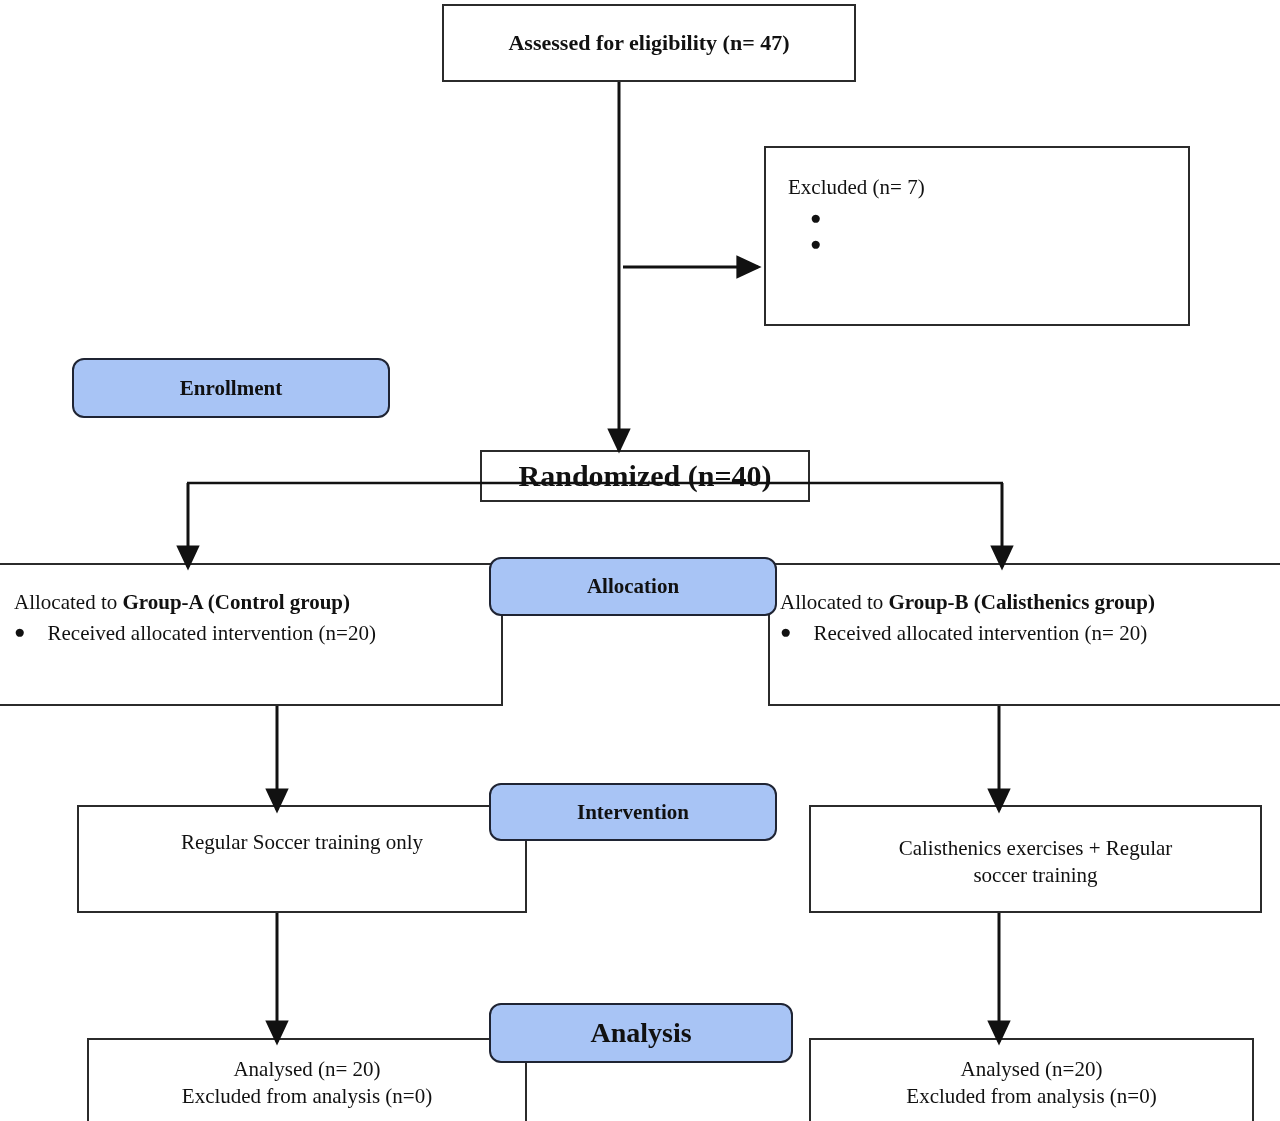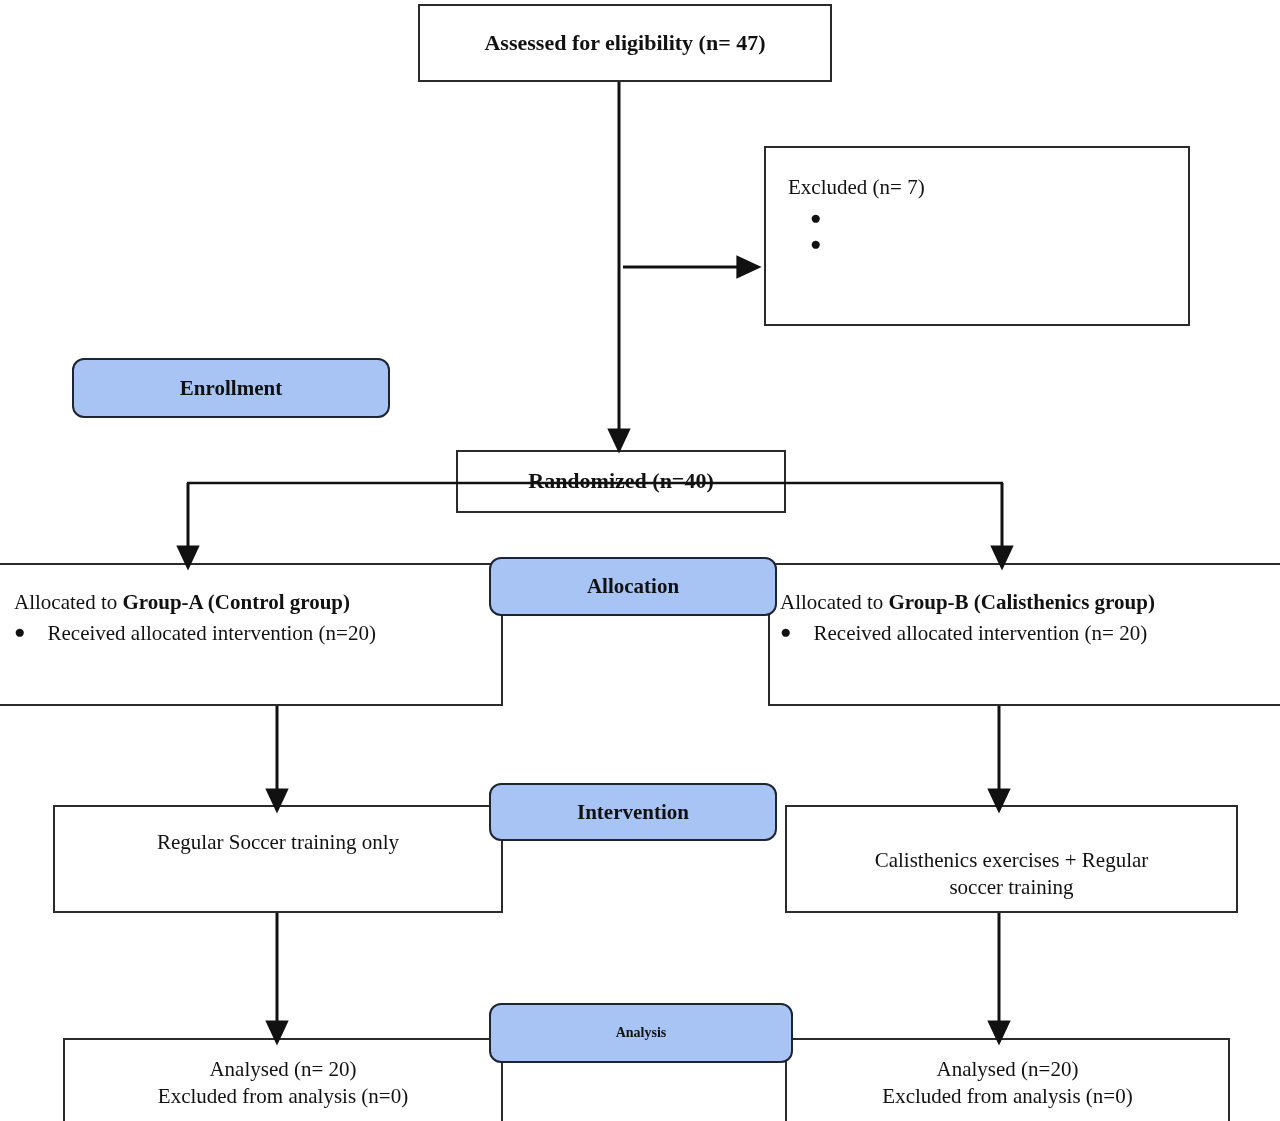--- a/index.html
+++ b/index.html
@@ -22,20 +22,21 @@
     border: 2.5px solid #2b2b2b;
     box-sizing: border-box;
     display: flex;
     flex-direction: column;
     justify-content: flex-start;
   }
   .box-center {
     justify-content: center;
     align-items: center;
     text-align: center;
+    margin-left: 24px;
   }
   .tag {
     position: absolute;
     background: #a8c4f5;
     border: 2.5px solid #1f2433;
     border-radius: 12px;
     box-sizing: border-box;
     display: flex;
     align-items: center;
     justify-content: center;
@@ -106,21 +107,21 @@
     </div>
     <div class="bullet-row" style="margin-top:2px; padding-left:22px;">
       <span class="bullet-dot">●</span>
     </div>
   </div>
 
   <div class="tag" style="left:72px; top:358px; width:318px; height:60px; font-size:21px;">
     <span>Enrollment</span>
   </div>
 
-  <div class="box box-center" style="left:456px; top:450px; width:330px; height:63px; font-size:22px;">
+  <div class="box box-center" style="left:456px; top:450px; width:330px; height:52px; font-size:30px;">
     <span class="txt-line bold">Randomized (n=40)</span>
   </div>
 
   <div class="box" style="left:-2px; top:563px; width:505px; height:143px; font-size:21px; padding:24px 10px 0 14px;">
     <div class="txt-line">
       <span>Allocated to </span><span class="bold">Group-A (Control group)</span>
     </div>
     <div class="bullet-row" style="margin-top:4px;">
       <span class="bullet-dot">●</span>
       <span class="bullet-text txt-line">Received allocated intervention (n=20)</span>
@@ -138,36 +139,36 @@
   </div>
 
   <div class="tag" style="left:489px; top:557px; width:288px; height:59px; font-size:21px;">
     <span>Allocation</span>
   </div>
 
   <div class="box box-center" style="left:53px; top:805px; width:450px; height:108px; font-size:21px; justify-content:flex-start; padding-top:22px;">
     <span class="txt-line">Regular Soccer training only</span>
   </div>
 
-  <div class="box box-center" style="left:785px; top:805px; width:453px; height:108px; font-size:21px; justify-content:flex-start; padding-top:40px;">
+  <div class="box box-center" style="left:785px; top:805px; width:453px; height:108px; font-size:21px; justify-content:flex-start; padding-top:28px;">
     <span class="txt-line">Calisthenics exercises + Regular</span>
     <span class="txt-line">soccer training</span>
   </div>
 
   <div class="tag" style="left:489px; top:783px; width:288px; height:58px; font-size:21px;">
     <span>Intervention</span>
   </div>
 
   <div class="box box-center" style="left:63px; top:1038px; width:440px; height:85px; font-size:21px; justify-content:flex-start; padding-top:16px;">
     <span class="txt-line">Analysed (n= 20)</span>
     <span class="txt-line">Excluded from analysis (n=0)</span>
   </div>
 
   <div class="box box-center" style="left:785px; top:1038px; width:445px; height:85px; font-size:21px; justify-content:flex-start; padding-top:16px;">
     <span class="txt-line">Analysed (n=20)</span>
     <span class="txt-line">Excluded from analysis (n=0)</span>
   </div>
 
-  <div class="tag" style="left:489px; top:1003px; width:304px; height:60px; font-size:14px;">
+  <div class="tag" style="left:489px; top:1003px; width:304px; height:60px; font-size:28px;">
     <span>Analysis</span>
   </div>
 
 </div>
 
 </body></html>

